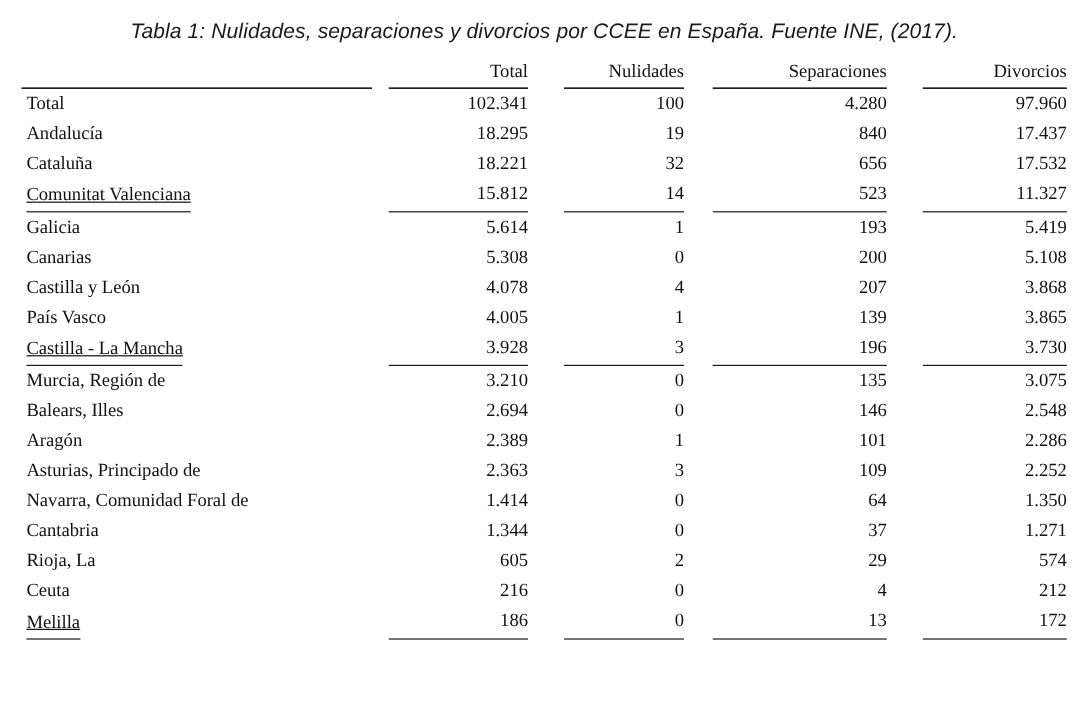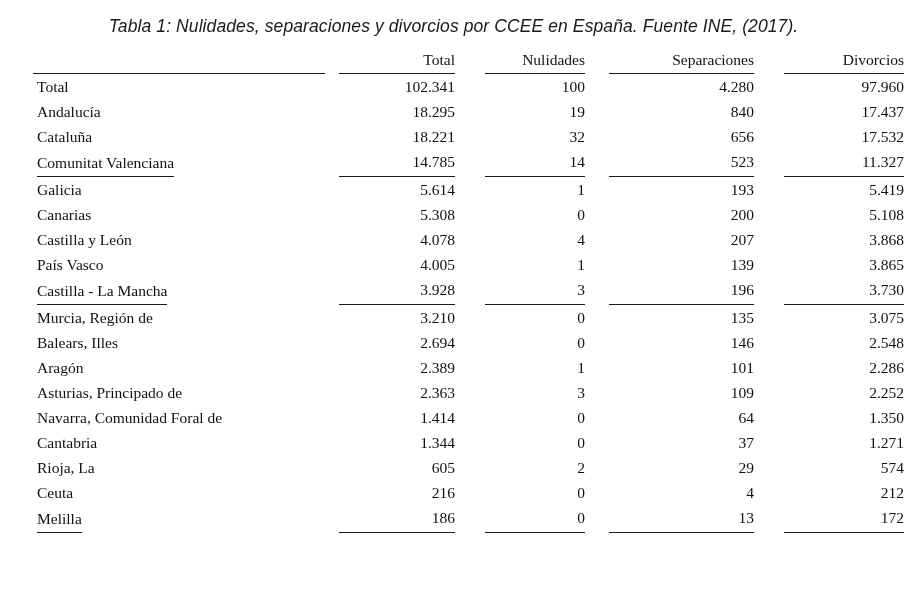--- a/index.html
+++ b/index.html
@@ -31,21 +31,20 @@
     text-align: center;
     padding-top: 16px;
     letter-spacing: 0.1px;
   }
 
   
   .table-wrap {
     margin-top: 14px;
     padding: 0 18px 0 18px;
     box-sizing: border-box;
-    margin-left: 15px;
   }
 
   table.data {
     border-collapse: collapse;
     width: 871px;
     table-layout: fixed;
     font-size: 15.5px;
   }
 
   table.data col.c-label  { width: 292px; }
@@ -95,20 +94,21 @@
   td.num {
     text-align: right;
   }
   td.gap { font-size: 0; }
 
   
   tr.divider td.label .ul {
     display: inline-block;
     border-bottom: 1.4px solid #1a1a1a;
     padding-bottom: 1px;
+    text-decoration: underline;
   }
   tr.divider td.num {
     position: relative;
   }
   tr.divider td.num .ul {
     display: block;
     border-bottom: 1.4px solid #1a1a1a;
     padding-bottom: 2px;
   }
 </style>
@@ -189,21 +189,21 @@
             <td class="num">32</td>
             <td class="gap"></td>
             <td class="num">656</td>
             <td class="gap"></td>
             <td class="num">17.532</td>
           </tr>
           <tr class="divider">
             <td class="label"><span class="ul">Comunitat Valenciana</span></td>
             <td class="gap"></td>
             <td class="num">
-              <span class="ul">14.785</span>
+              <span class="ul">15.812</span>
             </td>
             <td class="gap"></td>
             <td class="num">
               <span class="ul">14</span>
             </td>
             <td class="gap"></td>
             <td class="num">
               <span class="ul">523</span>
             </td>
             <td class="gap"></td>

